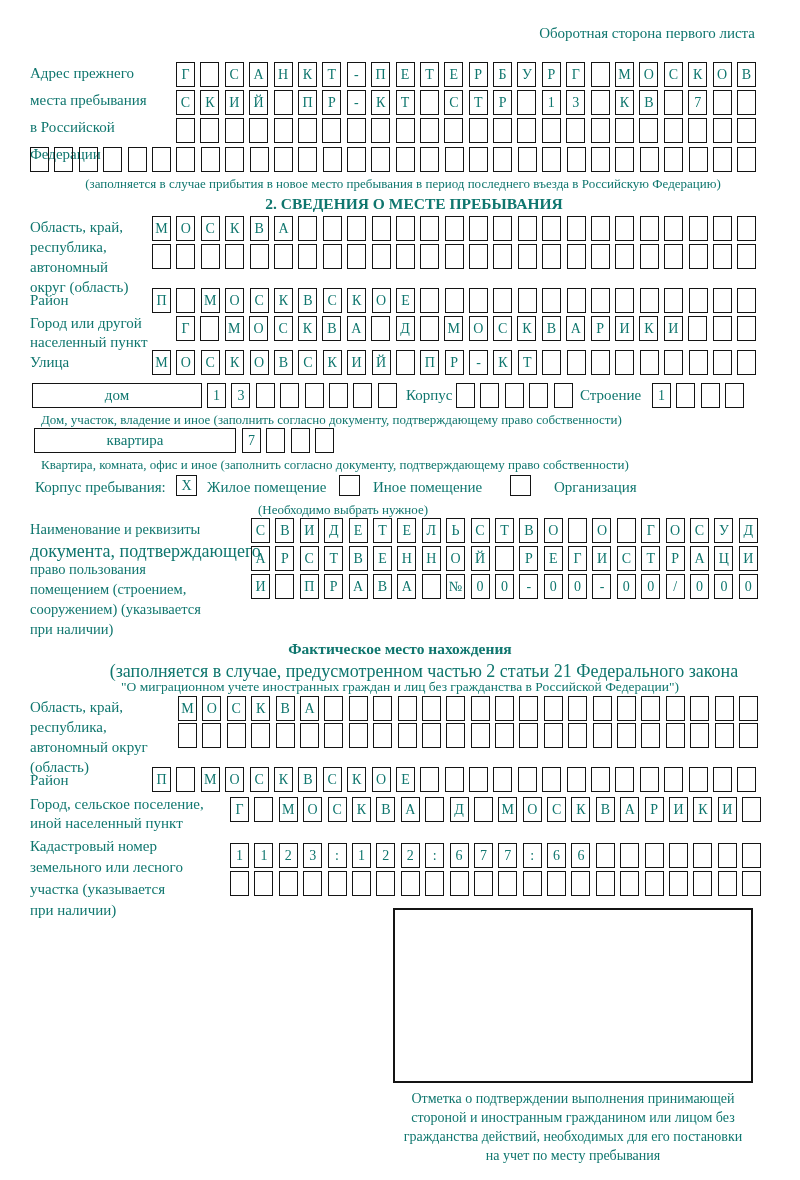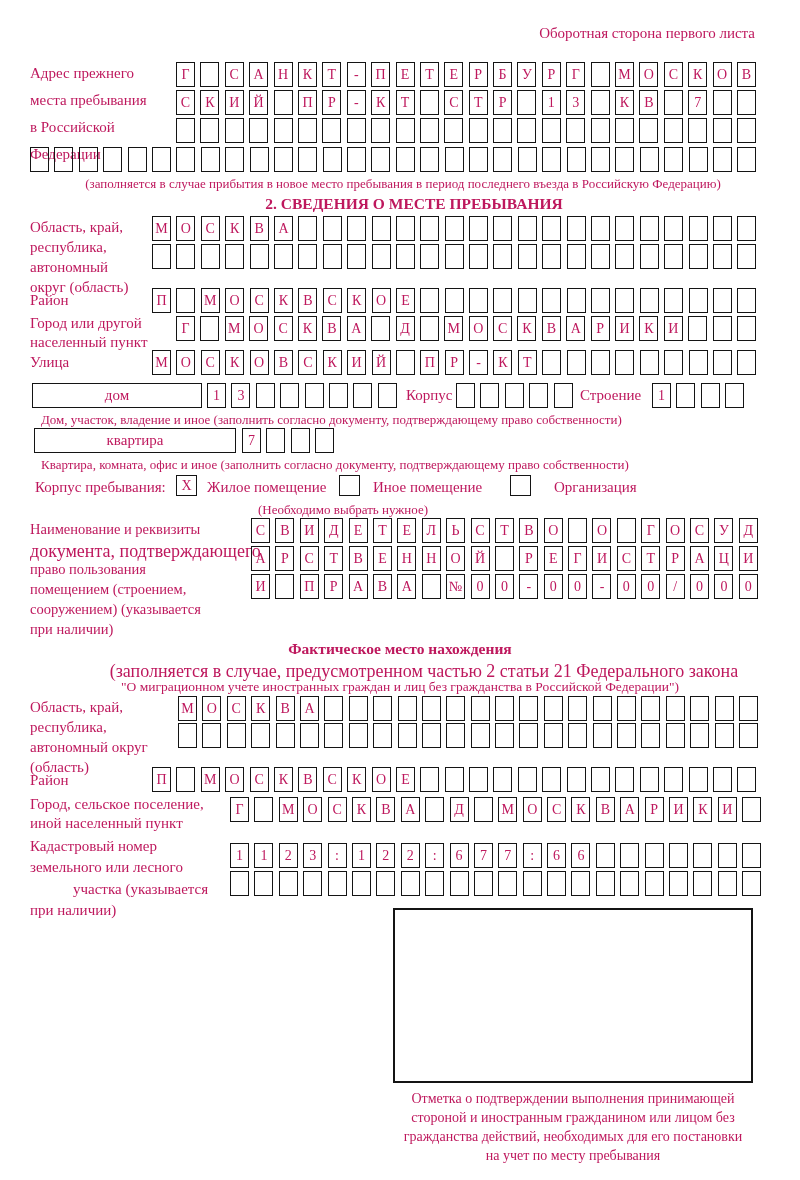--- a/index.html
+++ b/index.html
@@ -1,19 +1,19 @@
 <!DOCTYPE html>
 <html><head>
 <meta charset="utf-8">
 <style>
   * { margin:0; padding:0; box-sizing:border-box; }
   body { background:#888; }
   .page {
     position:relative; width:800px; height:1180px; background:#ffffff;
-    font-family:"Liberation Serif", serif; color:#be185d; overflow:hidden;
+    font-family:"Liberation Serif", serif; color:#0f766e; overflow:hidden;
     margin:0 auto;
   }
   .abs { position:absolute; }
   .lbl { font-size:15px; line-height:1.25; white-space:nowrap; }
   .cap { font-size:13px; white-space:nowrap;padding-left:6px; }
   .hdr { font-size:15.5px; font-weight:bold; text-align:center; width:100%; }
   .center { text-align:center; width:100%; }
   .boxrow { display:flex; gap:5.4px; }
   .cell {
     flex:none; width:19px; height:25px; border:1.7px solid #141414;
@@ -538,21 +538,21 @@
       <div class="cell">А</div>
       <div class="cell">Р</div>
       <div class="cell">И</div>
       <div class="cell">К</div>
       <div class="cell">И</div>
       <div class="cell"></div>
     </div>
 
   <div class="abs lbl" style="left:30px; top:837px;">Кадастровый номер</div>
   <div class="abs lbl" style="left:30px; top:858px;">земельного или лесного</div>
-  <div class="abs lbl" style="left:30px; top:880px;margin-left:43px;">участка (указывается</div>
+  <div class="abs lbl" style="left:30px; top:880px;">участка (указывается</div>
   <div class="abs lbl" style="left:30px; top:901px;">при наличии)</div>
   <div class="abs boxrow" style="left:230px; top:843px;">
       <div class="cell">1</div>
       <div class="cell">1</div>
       <div class="cell">2</div>
       <div class="cell">3</div>
       <div class="cell">:</div>
       <div class="cell">1</div>
       <div class="cell">2</div>
       <div class="cell">2</div>

